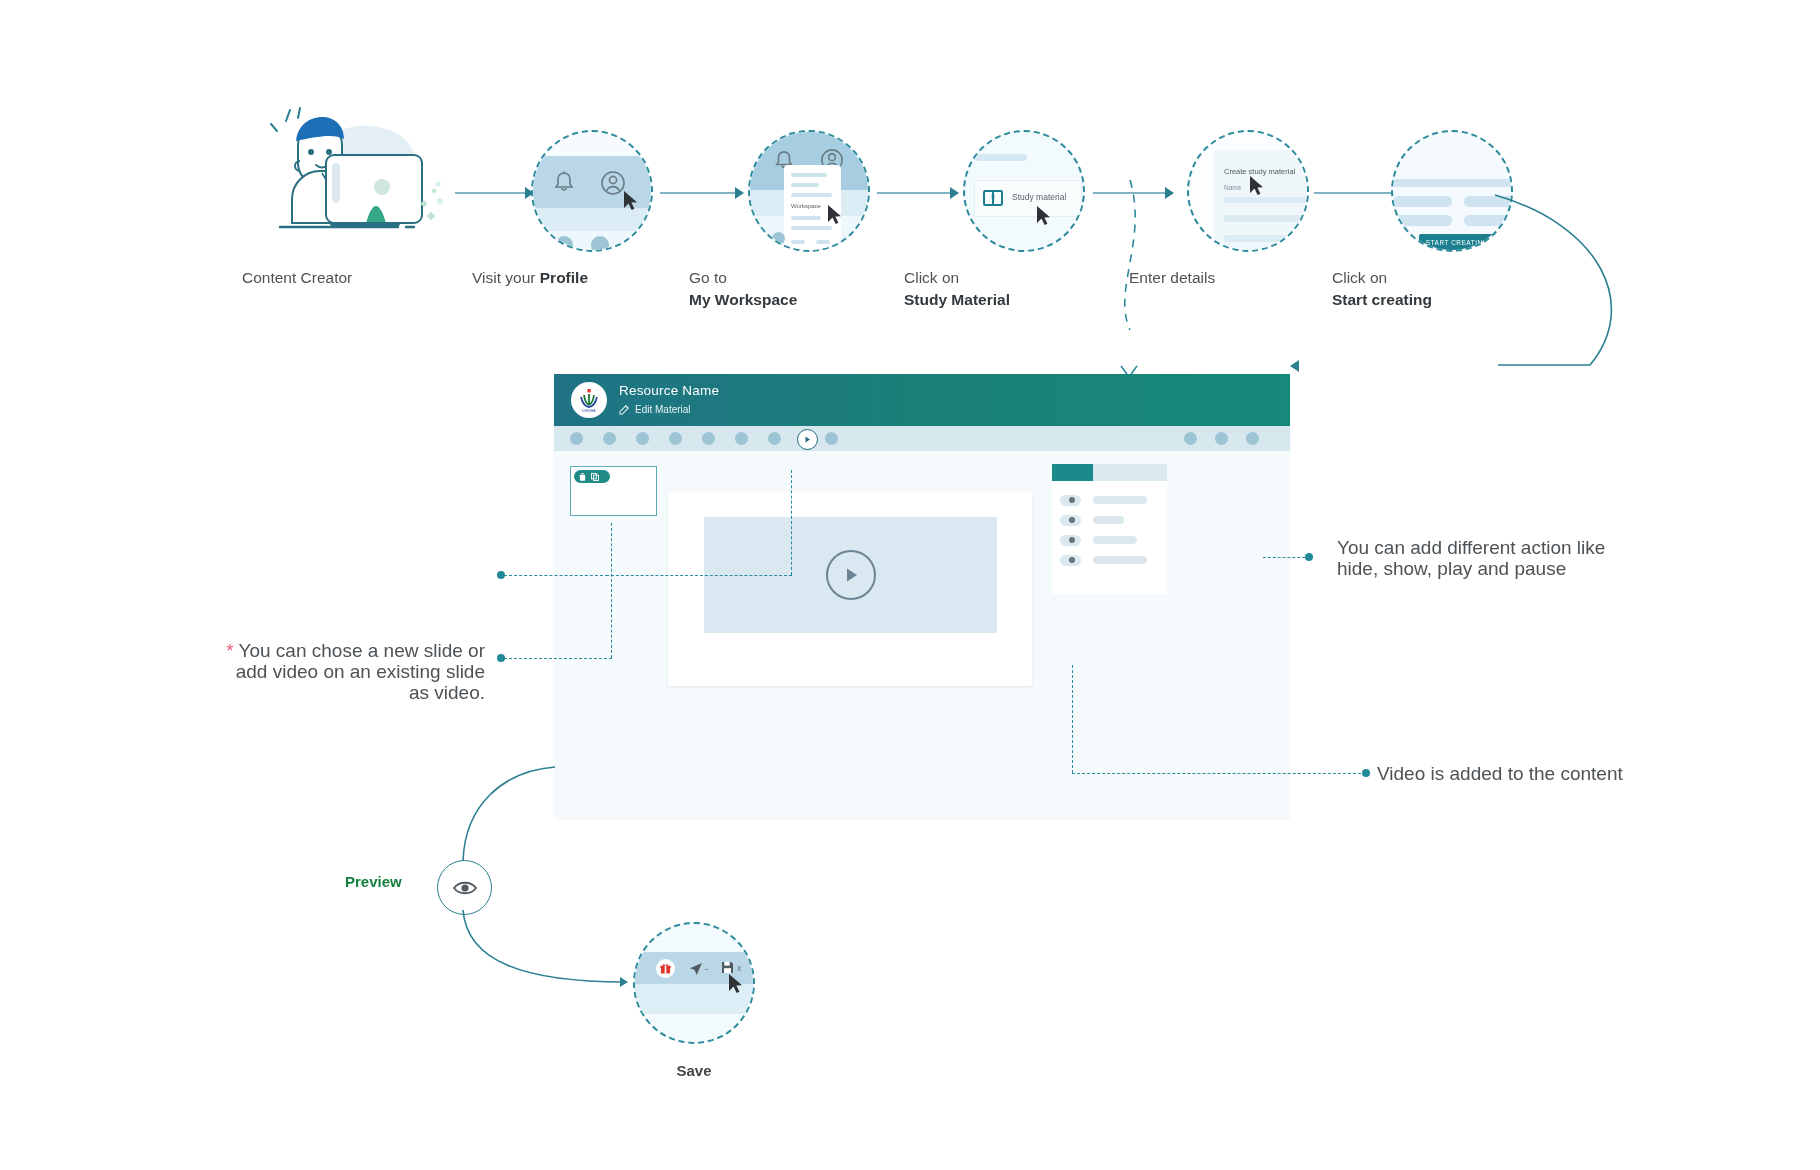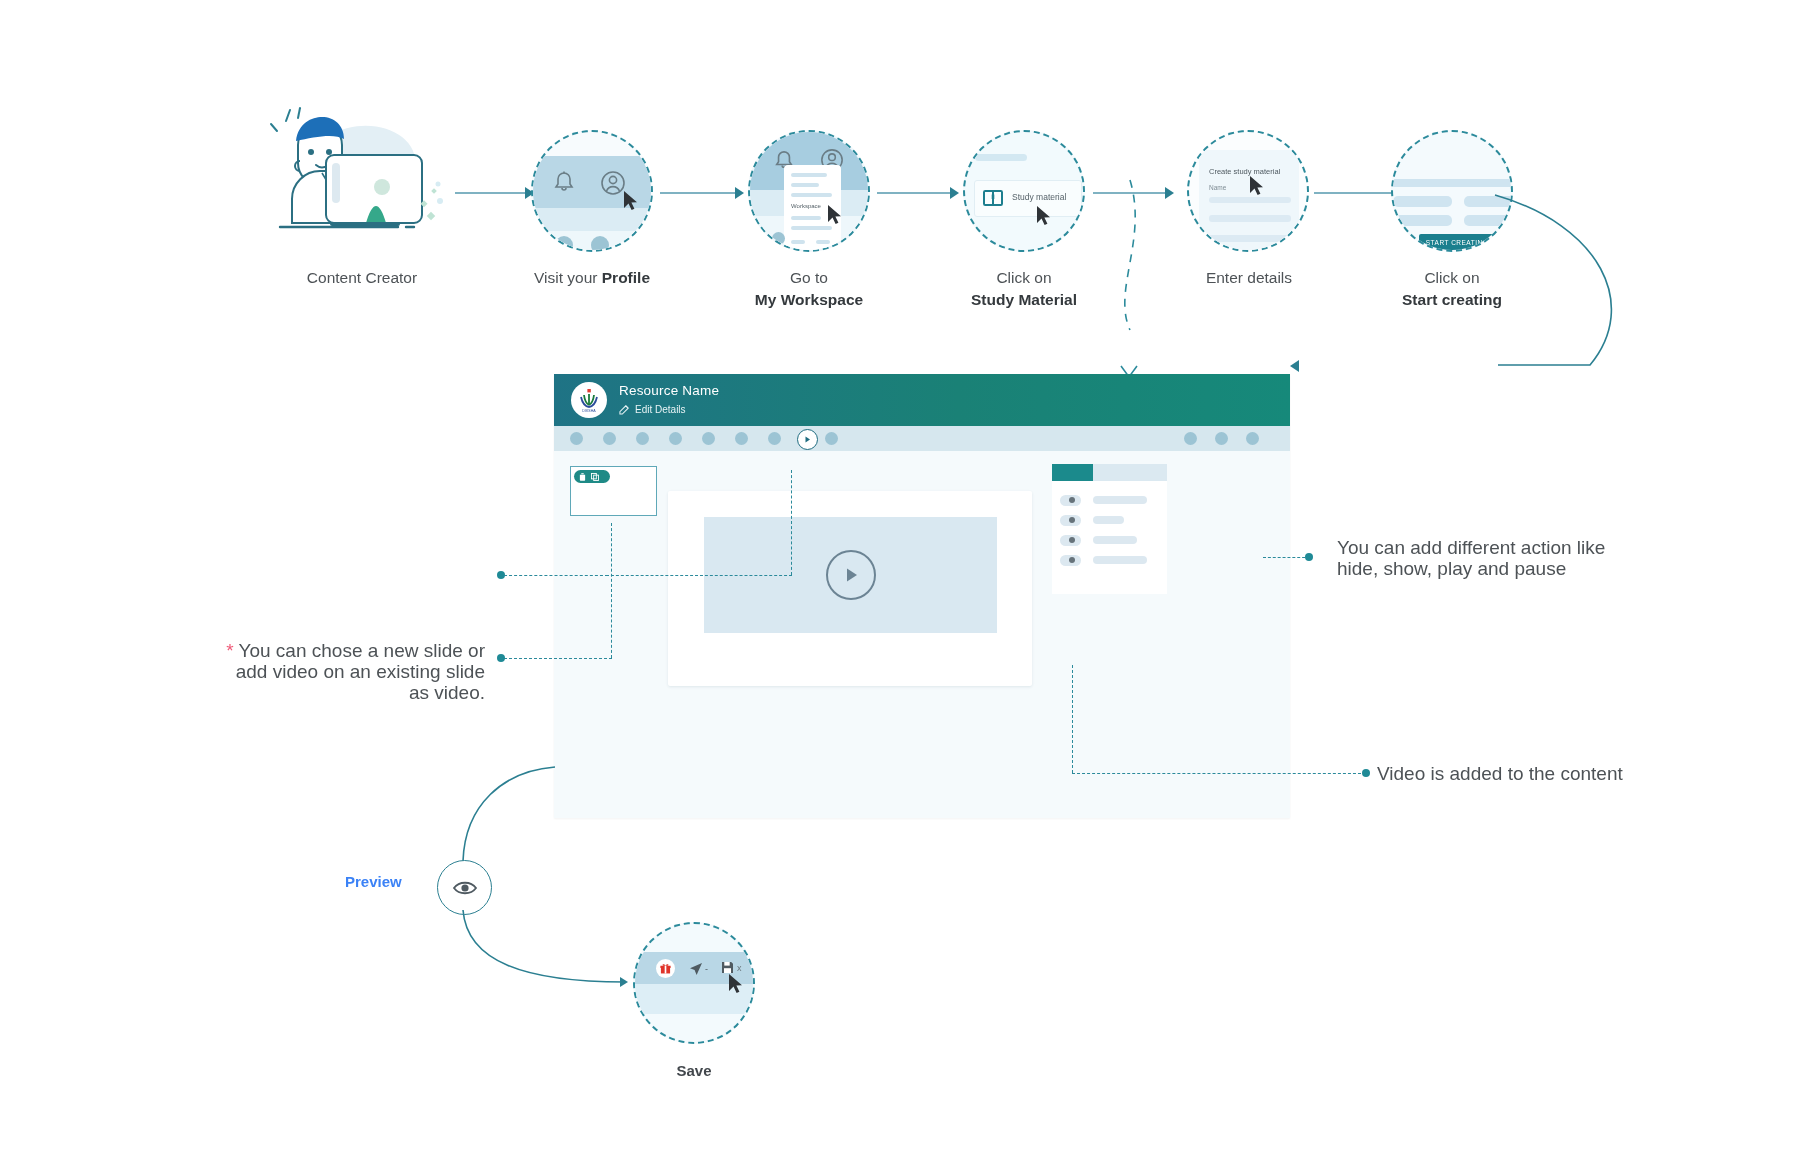--- a/index.html
+++ b/index.html
@@ -18,21 +18,21 @@
   .step-circle{
     position:absolute;
     width:122px;height:122px;border-radius:50%;
     border:2px dashed #2b8a9b;
     overflow:hidden;
     background:#f4fafd;
     box-sizing:border-box;
   }
   .step-label{
     position:absolute;
-    text-align:center;
+    text-align:left;
     font-size:15.5px;
     line-height:22px;
     color:#4d5256;
     width:240px;
   }
   .step-label b{font-weight:700;color:#34393d;}
 
   
   .arrow-line{
     position:absolute;height:2px;background:#7fb2c2;
@@ -129,21 +129,21 @@
   .dashed-h{position:absolute;height:0;border-top:1.6px dashed #2b8a9b;}
   .dashed-v{position:absolute;width:0;border-left:1.6px dashed #2b8a9b;}
 
   
   .preview-circle{
     position:absolute;left:437px;top:860px;width:53px;height:53px;border-radius:50%;
     border:1.6px solid #2b7f91;background:#fff;
     display:flex;align-items:center;justify-content:center;
   }
   .preview-label{
-    position:absolute;left:345px;top:873px;font-size:15px;font-weight:700;color:#3b82f6;
+    position:absolute;left:345px;top:873px;font-size:15px;font-weight:700;color:#15803d;
   }
   .save-circle{
     position:absolute;left:633px;top:922px;width:122px;height:122px;border-radius:50%;
     border:2px dashed #2b8a9b;background:#f3fafd;overflow:hidden;box-sizing:border-box;
   }
   .save-label{
     position:absolute;left:634px;top:1062px;width:120px;text-align:center;
     font-size:15px;font-weight:700;color:#42474c;
   }
   .save-band{position:absolute;left:0;right:0;top:28px;height:32px;background:#b9d7e6;}
@@ -297,21 +297,21 @@
   </div>
   <div class="step-label" style="left:904px;top:267px;">
     <span>Click on</span><br>
     <b>Study Material</b>
   </div>
 
   <div class="arrow-line" style="left:1093px;top:192px;width:74px;"></div>
   <div class="arrow-head" style="left:1165px;top:187px;"></div>
 
   <div class="step-circle" style="left:1187px;top:130px;background:#fbfdfe;">
-    <div class="abs" style="left:10px;top:18px;width:100px;height:106px;background:#eff7fb;border-radius:4px;">
+    <div class="abs" style="left:25px;top:18px;width:100px;height:106px;background:#eff7fb;border-radius:4px;">
       <div class="abs" style="left:10px;top:17px;font-size:7.5px;color:#4f5a61;">Create study material</div>
       <div class="abs" style="left:10px;top:34px;font-size:6.5px;color:#7f8d95;">Name</div>
       <div class="abs" style="left:10px;top:47px;width:82px;height:6px;border-radius:3px;background:#dceaf3;"></div>
       <div class="abs" style="left:10px;top:65px;width:82px;height:7px;border-radius:3px;background:#dceaf3;"></div>
       <div class="abs" style="left:10px;top:85px;width:82px;height:7px;border-radius:3px;background:#dceaf3;"></div>
     </div>
     <div class="abs" style="left:60px;top:43px;">
       <svg width="16" height="22" viewBox="0 0 16 22">
           <path d="M1 1 L1 18 L5.5 13.6 L8.6 20 L11.4 18.7 L8.4 12.6 L14 12.3 Z" fill="#2f3337"></path>
         </svg>
@@ -368,21 +368,21 @@
         </svg>
       </div>
       <div class="app-title">Resource Name</div>
       <div class="edit-details">
         <span>
           <svg width="11" height="11" viewBox="0 0 12 12">
             <path d="M1 8.4 V11 h2.6 L10 4.6 L7.4 2 Z" fill="none" stroke="#e7f3f5" stroke-width="1.1"></path>
             <path d="M7.4 2 L10 4.6" stroke="#e7f3f5" stroke-width="1.1"></path>
           </svg>
         </span>
-        <span>Edit Details</span>
+        <span>Edit Material</span>
       </div>
     </div>
 
     <div class="app-toolbar">
       <div class="tb-dot" style="left:16px;"></div>
       <div class="tb-dot" style="left:49px;"></div>
       <div class="tb-dot" style="left:82px;"></div>
       <div class="tb-dot" style="left:115px;"></div>
       <div class="tb-dot" style="left:148px;"></div>
       <div class="tb-dot" style="left:181px;"></div>

